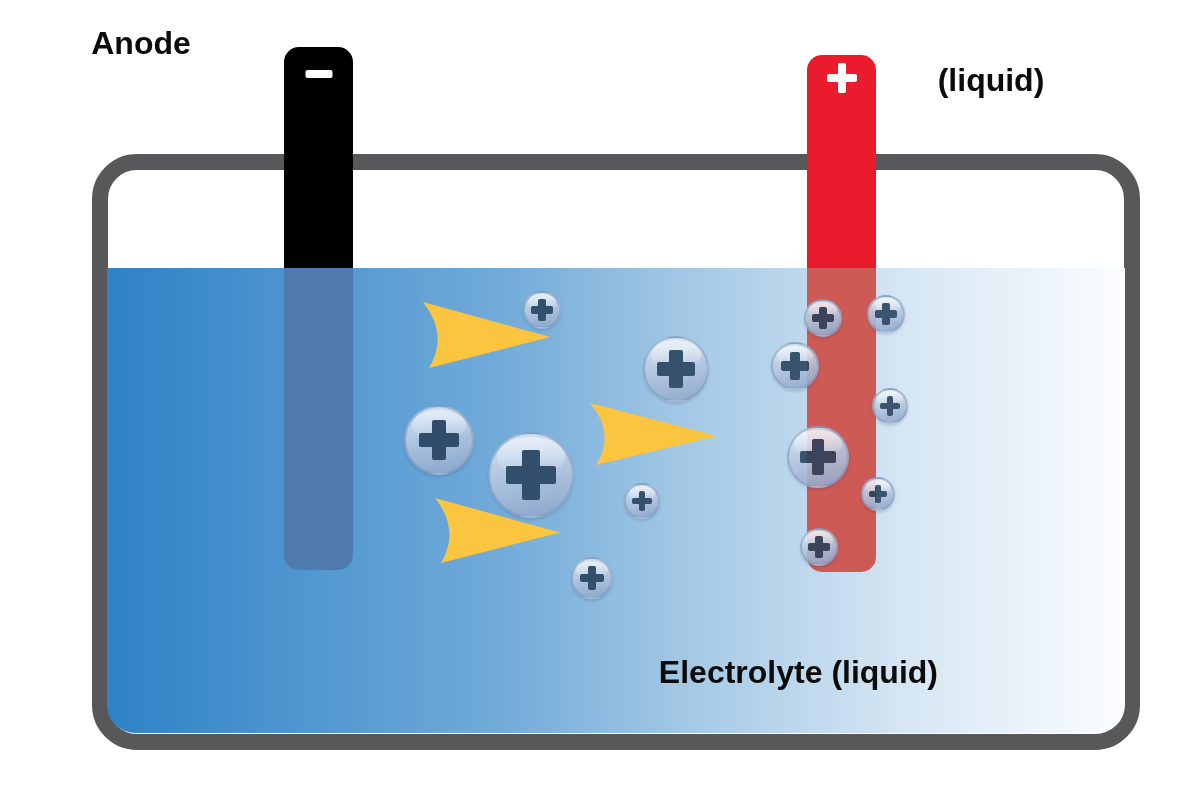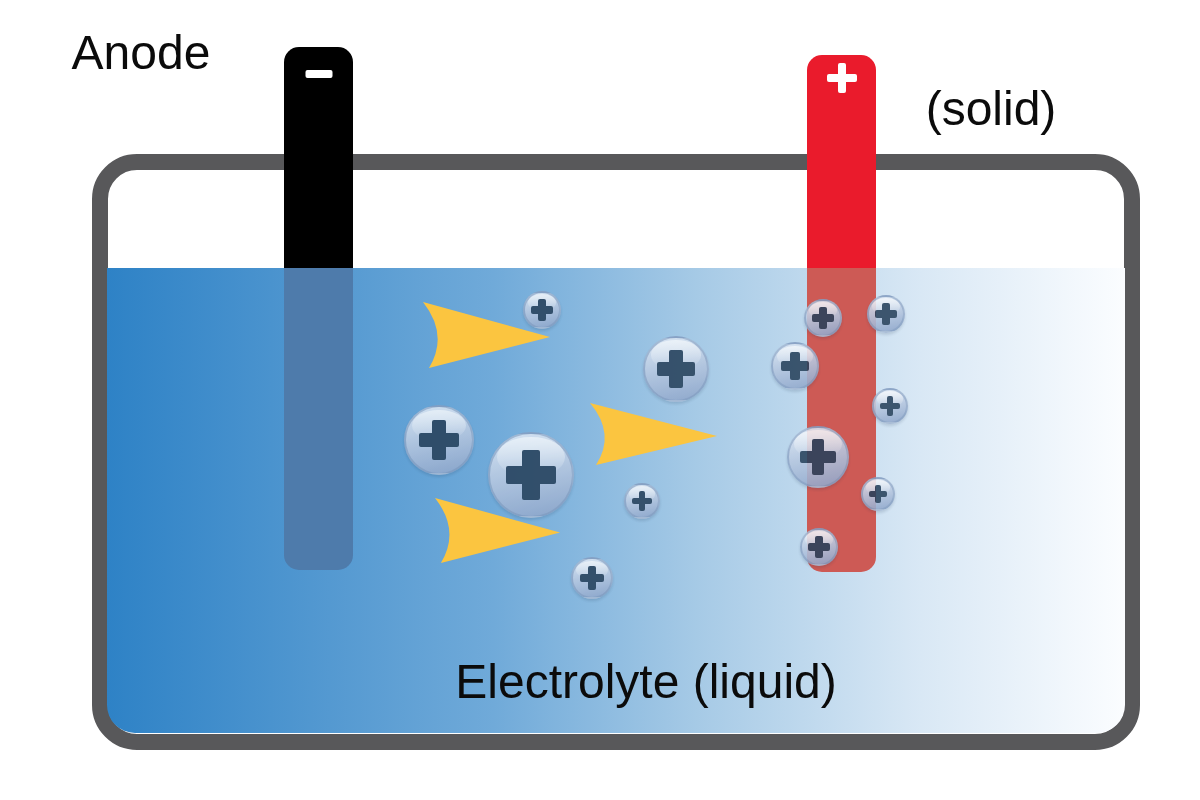--- a/index.html
+++ b/index.html
@@ -22,30 +22,30 @@
     position: relative;
     width: 1200px;
     height: 800px;
     background: #ffffff;
     overflow: hidden;
     font-family: "Liberation Sans", "DejaVu Sans", sans-serif;
   }
   .diagram-label {
     position: absolute;
     color: var(--label-color);
-    font-size: 48px;
-    font-weight: normal;
+    font-size: 32px;
+    font-weight: bold;
     line-height: 1.16;
     text-align: center;
     letter-spacing: 0;
     z-index: 6;
   }
   .anode-label   { left: 10px;  top: 25px; width: 262px; }
   .cathode-label { left: 862px; top: 25px; width: 258px; }
-  .electrolyte-label { left: 366px; top: 654px; width: 560px; z-index: 4; }
+  .electrolyte-label { left: 378px; top: 654px; width: 560px; z-index: 4; text-align: right; }
 
   .tank {
     position: absolute;
     left: 92px; top: 154px;
     width: 1048px; height: 596px;
     box-sizing: border-box;
     border: 16px solid var(--container-border);
     border-radius: 45px;
     background: #ffffff;
     z-index: 1;
@@ -139,21 +139,21 @@
 <body>
 
 <div class="stage">
 
   <div class="diagram-label anode-label">
     <span>Anode</span><br>
   </div>
 
   <div class="diagram-label cathode-label">
     <br>
-    <span>(solid)</span>
+    <span>(liquid)</span>
   </div>
 
   <div class="tank"></div>
 
   <div class="liquid"></div>
 
   <div class="diagram-label electrolyte-label">Electrolyte (liquid)</div>
 
   <div class="electrode anode-top">
     <div class="terminal-minus" aria-label="−"></div>

